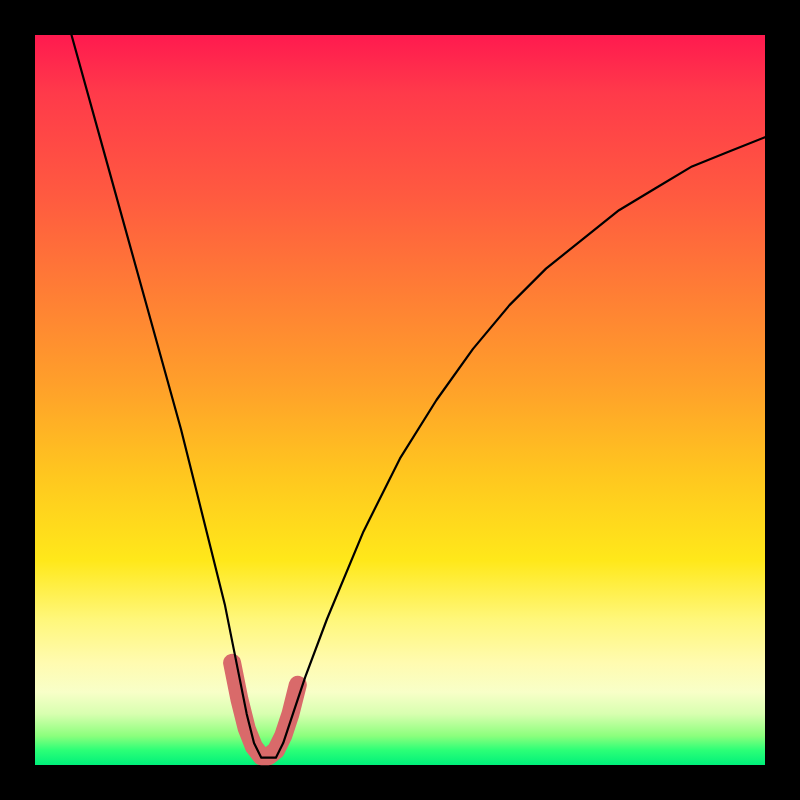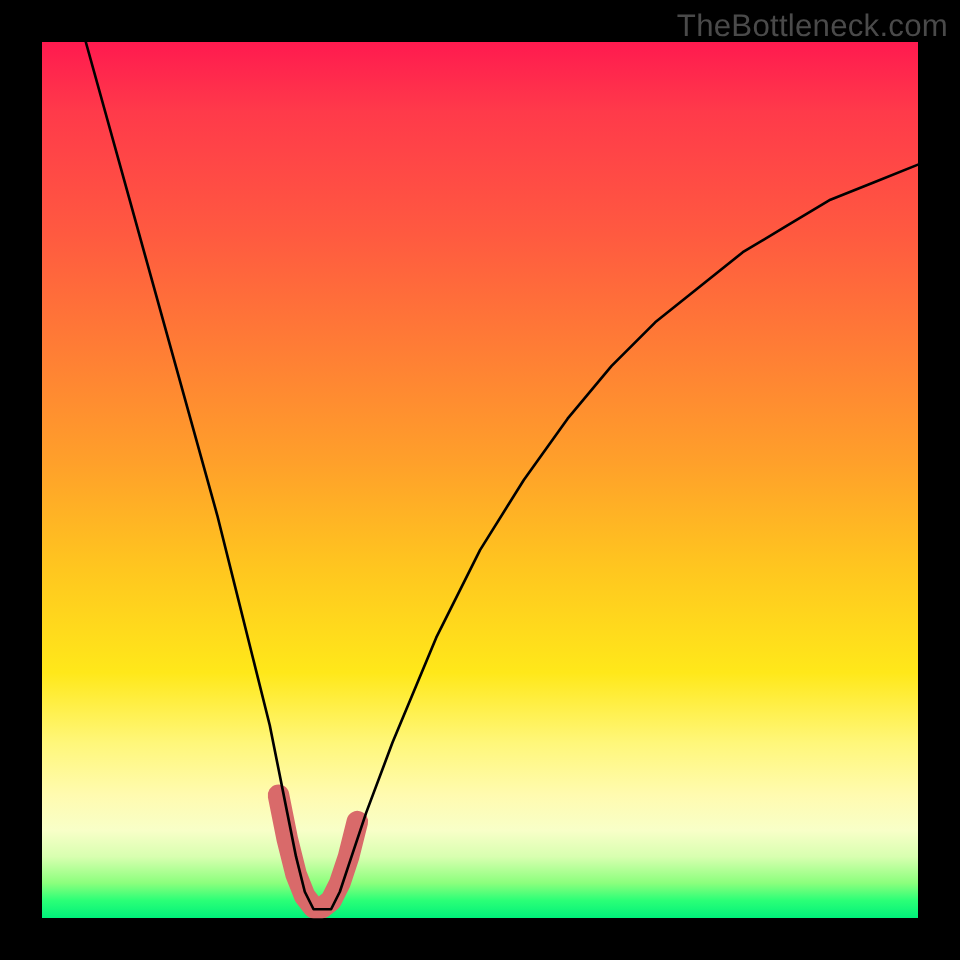--- a/index.html
+++ b/index.html
@@ -66,14 +66,13 @@
 </head>
 <body>
 
 <div class="frame">
   <div class="plot">
     <svg class="curve" viewBox="0 0 730 730">
       <path fill="none" stroke="#d96a6a" stroke-width="18" stroke-linecap="round" stroke-linejoin="round" d="M197.1 627.8 L204.4 664.3 L211.7 693.5 L219.0 711.8 L226.3 721.2 L233.6 721.2 L240.9 715.4 L248.2 700.8 L255.5 678.9 L262.8 649.7"></path>
       <path fill="none" stroke="#000" stroke-width="2.2" stroke-linecap="round" stroke-linejoin="round" d="M36.5 0.0 L73.0 131.4 L109.5 262.8 L146.0 394.2 L160.6 452.6 L175.2 511.0 L189.8 569.4 L197.1 605.9 L204.4 642.4 L211.7 678.9 L219.0 708.1 L226.3 722.7 L233.6 722.7 L240.9 722.7 L248.2 708.1 L255.5 686.2 L270.1 642.4 L292.0 584.0 L328.5 496.4 L365.0 423.4 L401.5 365.0 L438.0 313.9 L474.5 270.1 L511.0 233.6 L547.5 204.4 L584.0 175.2 L620.5 153.3 L657.0 131.4 L693.5 116.8 L730.0 102.2"></path>
     </svg>
   </div>
-  <div class="watermark">TheBottleneck.com</div>
 </div>
 
 </body></html>

